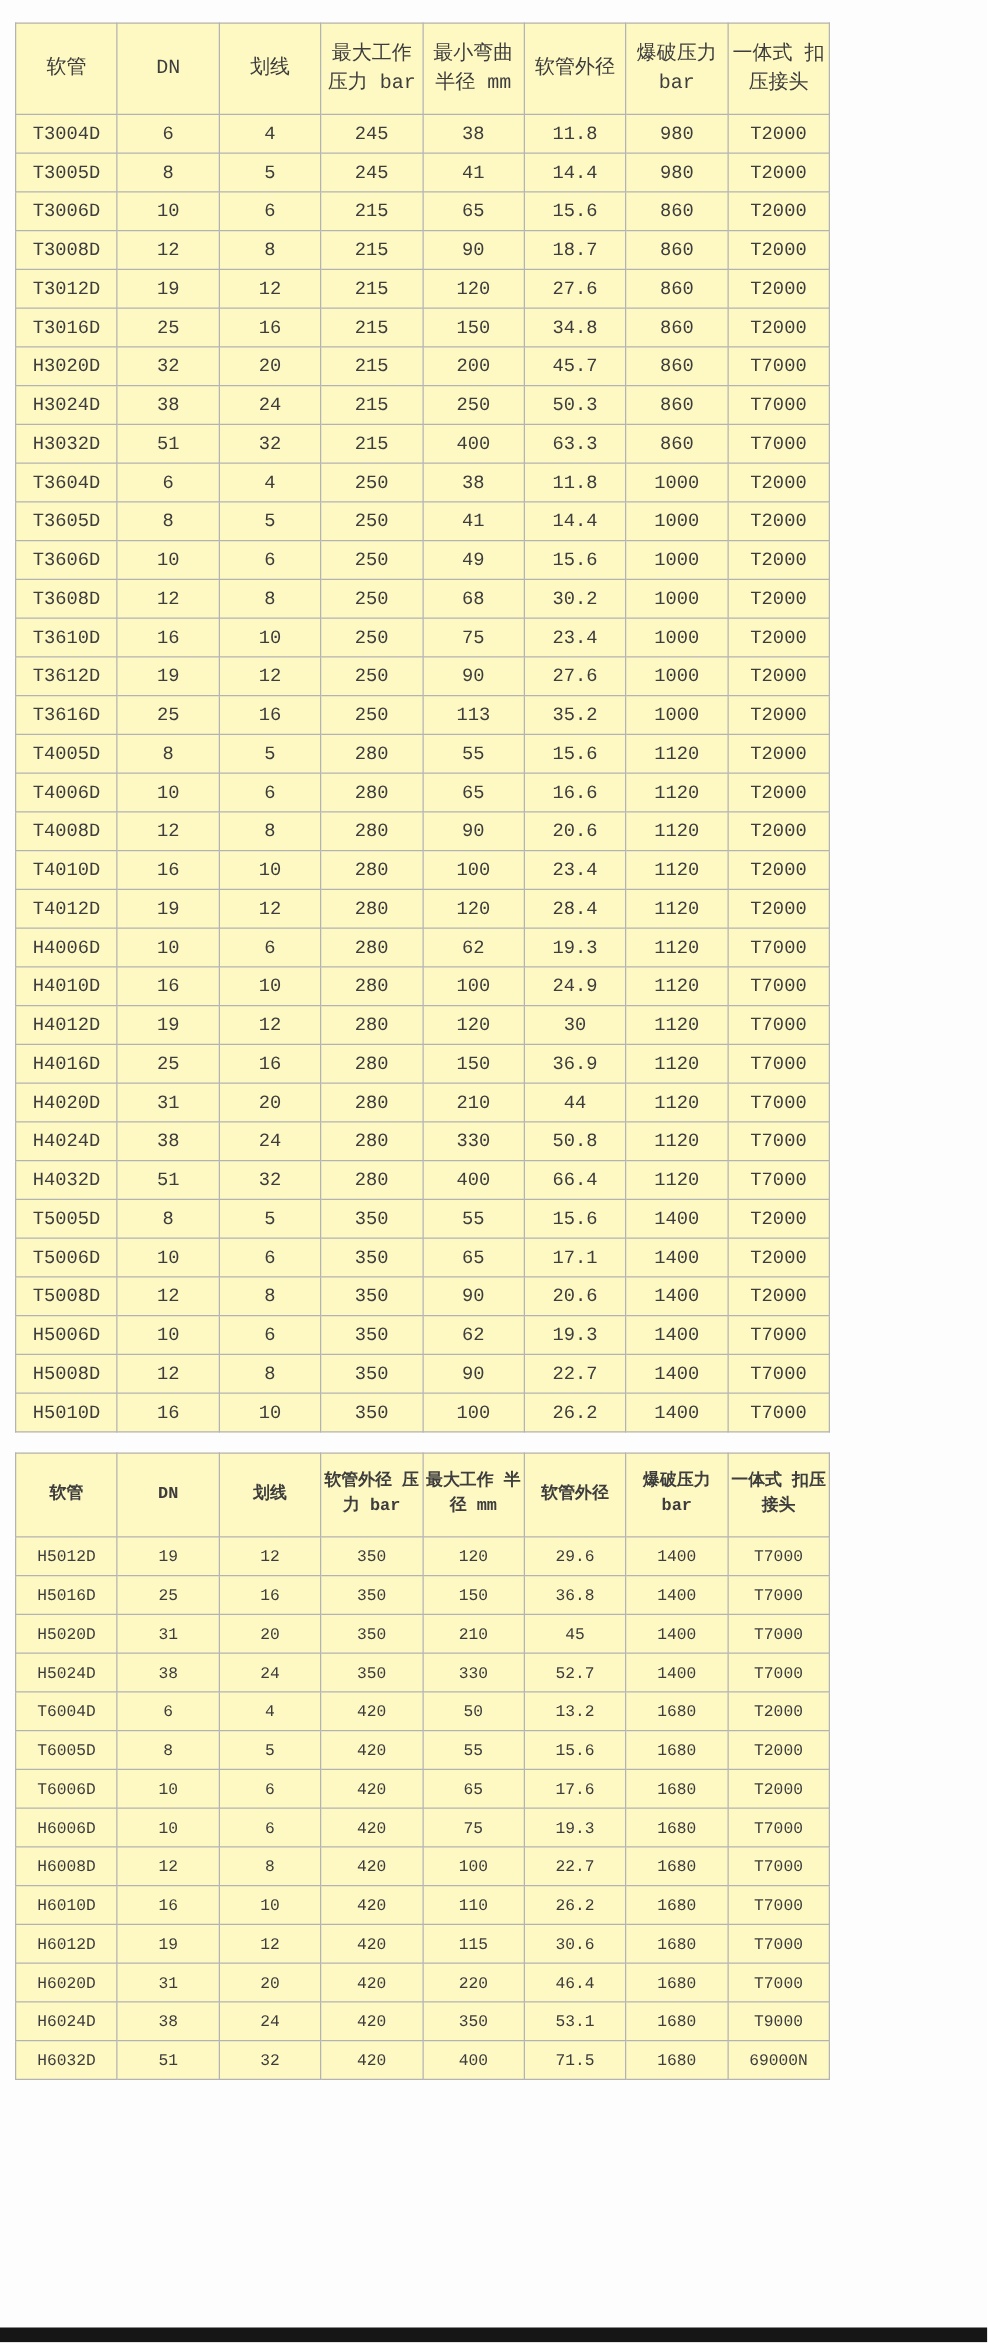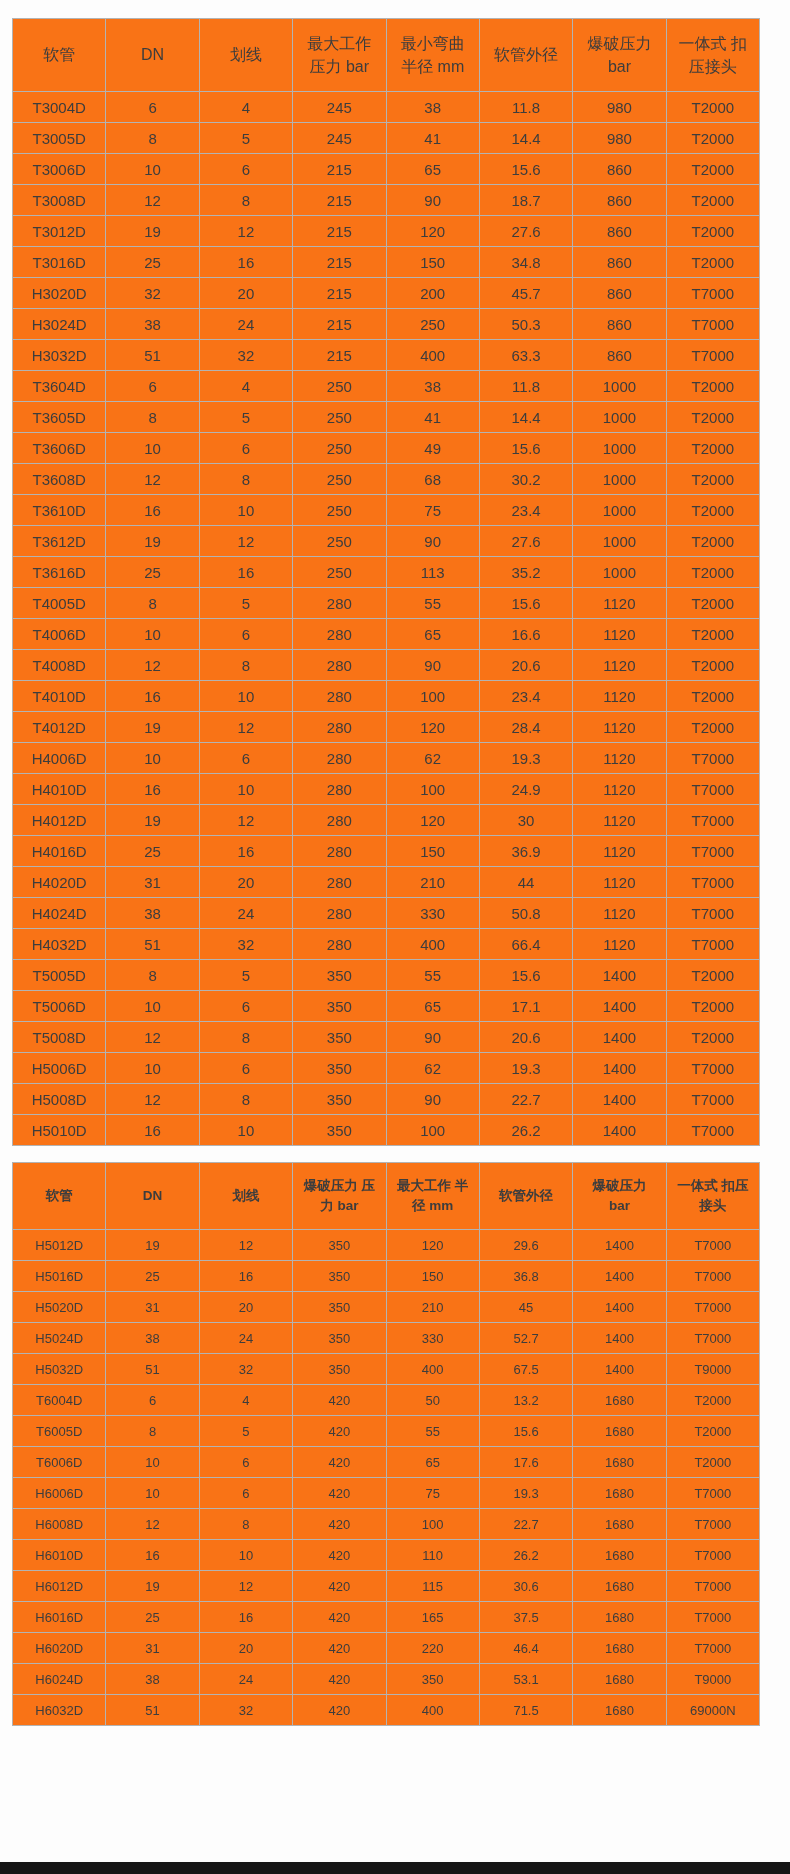--- a/index.html
+++ b/index.html
@@ -11,23 +11,24 @@
   .page {
     position: relative;
     width: 790px;
     height: 1874px;
     background: #fdfdfd;
     overflow: hidden;
   }
   table.spec-table {
     border-collapse: collapse;
     table-layout: fixed;
-    width: 748px;
+    width: 652px;
     margin-left: 12px;
-    background: #f97316;
+    background: #fef9c3;
+    font-family: Liberation Mono, monospace;
   }
   .spec-table th, .spec-table td {
     border: 1px solid #b3b3b3;
     text-align: center;
     vertical-align: middle;
     white-space: pre-line;
     padding: 0 2px;
     overflow: hidden;
   }
   
@@ -411,21 +412,21 @@
         </tr>
       </tbody>
     </table>
 
   <table class="spec-table t2">
       <thead>
         <tr>
           <th>软管</th>
           <th>DN</th>
           <th>划线</th>
-          <th>爆破压力 压
+          <th>软管外径 压
 力 bar</th>
           <th>最大工作 半
 径 mm</th>
           <th>软管外径</th>
           <th>爆破压力
 bar</th>
           <th>一体式 扣压
 接头</th>
         </tr>
       </thead>
@@ -464,30 +465,20 @@
           <td>H5024D</td>
           <td>38</td>
           <td>24</td>
           <td>350</td>
           <td>330</td>
           <td>52.7</td>
           <td>1400</td>
           <td>T7000</td>
         </tr>
         <tr>
-          <td>H5032D</td>
-          <td>51</td>
-          <td>32</td>
-          <td>350</td>
-          <td>400</td>
-          <td>67.5</td>
-          <td>1400</td>
-          <td>T9000</td>
-        </tr>
-        <tr>
           <td>T6004D</td>
           <td>6</td>
           <td>4</td>
           <td>420</td>
           <td>50</td>
           <td>13.2</td>
           <td>1680</td>
           <td>T2000</td>
         </tr>
         <tr>
@@ -540,30 +531,20 @@
           <td>1680</td>
           <td>T7000</td>
         </tr>
         <tr>
           <td>H6012D</td>
           <td>19</td>
           <td>12</td>
           <td>420</td>
           <td>115</td>
           <td>30.6</td>
-          <td>1680</td>
-          <td>T7000</td>
-        </tr>
-        <tr>
-          <td>H6016D</td>
-          <td>25</td>
-          <td>16</td>
-          <td>420</td>
-          <td>165</td>
-          <td>37.5</td>
           <td>1680</td>
           <td>T7000</td>
         </tr>
         <tr>
           <td>H6020D</td>
           <td>31</td>
           <td>20</td>
           <td>420</td>
           <td>220</td>
           <td>46.4</td>

